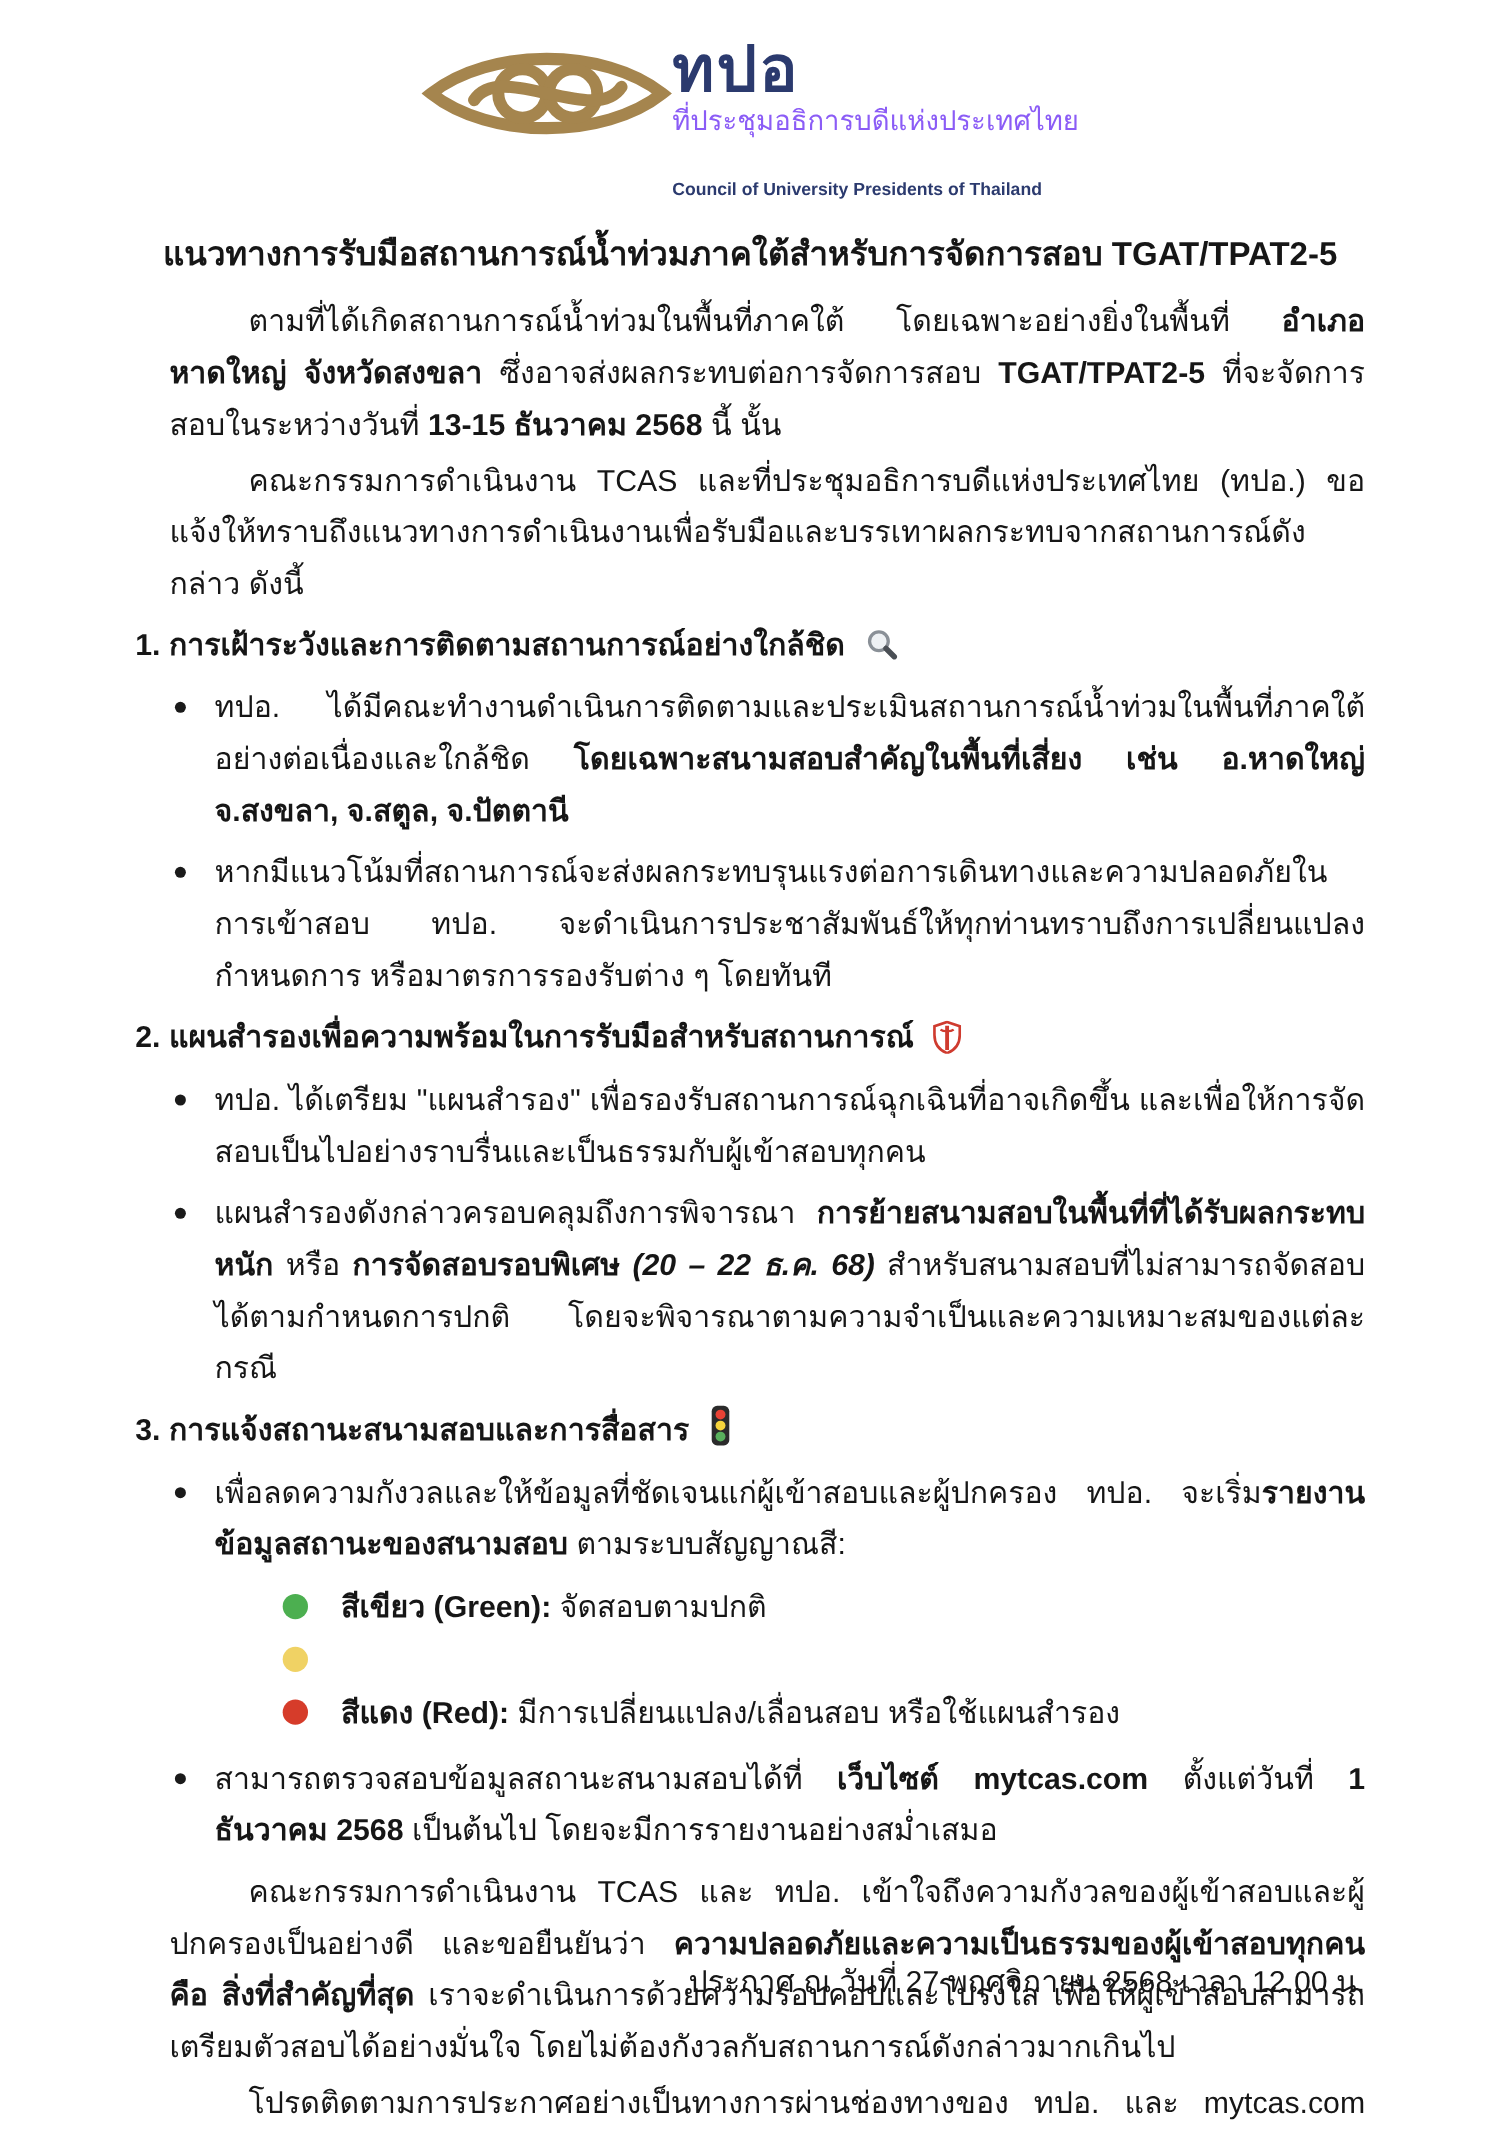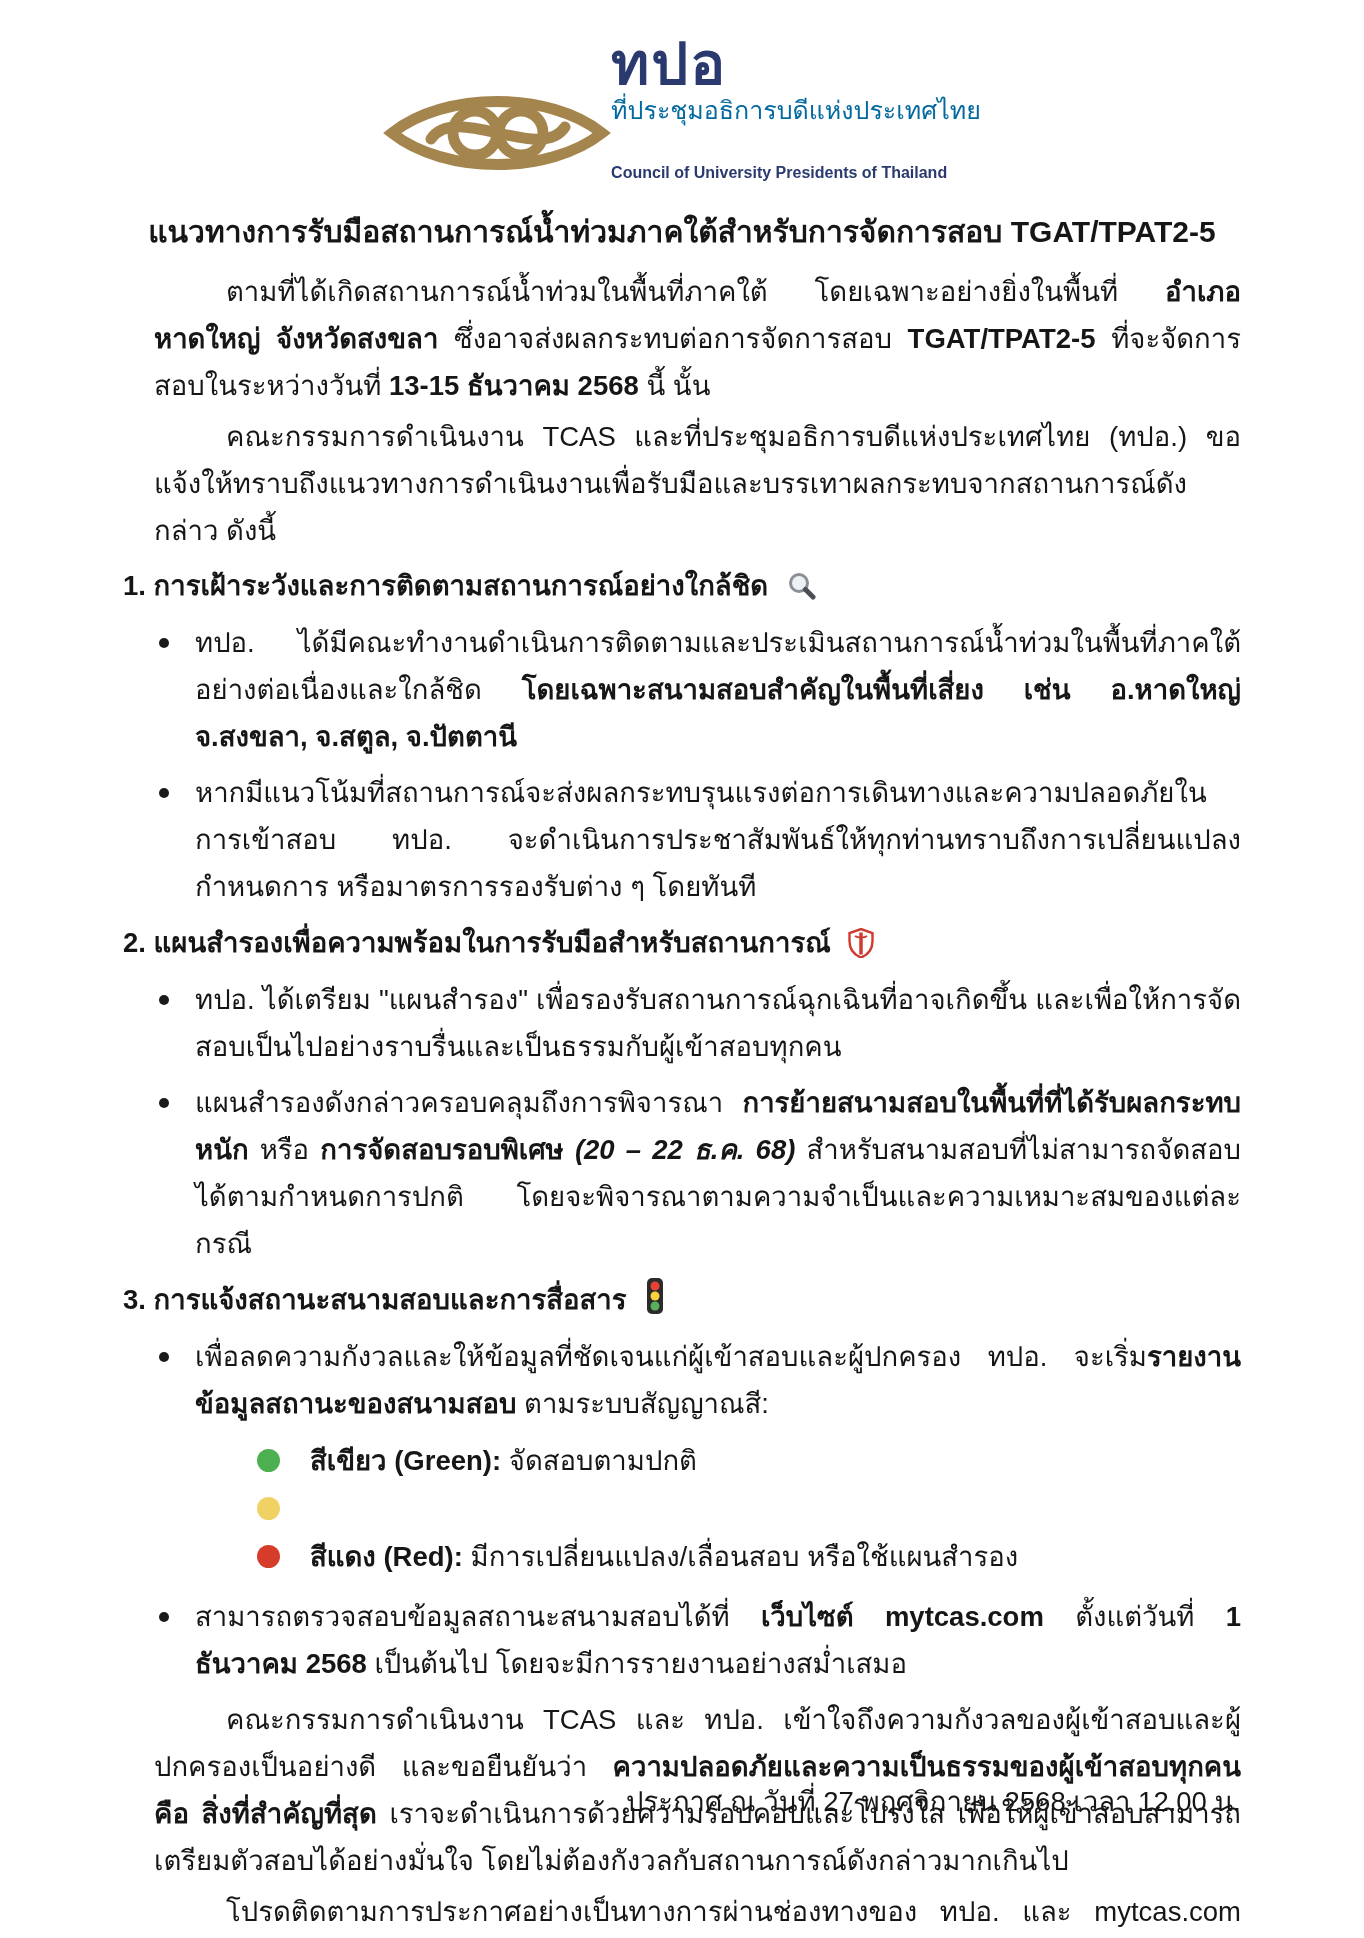--- a/index.html
+++ b/index.html
@@ -1,24 +1,24 @@
 <!DOCTYPE html>
 <html lang="th"><head>
 <meta charset="utf-8">
 <style>
   html,body{margin:0;padding:0;background:#ffffff;}
   body{font-family:"Liberation Sans","DejaVu Sans",sans-serif;color:#161616;}
   .doc{position:relative;width:1364px;height:1938px;box-sizing:border-box;
        padding:30px 123px 0 123px;background:#fff;font-size:27.5px;line-height:47px;}
 
   
-  .logo-row{display:flex;justify-content:center;align-items:flex-end;margin:4px 0 10px 0;}
+  .logo-row{display:flex;justify-content:center;align-items:flex-start;margin:4px 0 10px 0;}
   .logo-text{display:flex;flex-direction:column;justify-content:center;}
   .acronym{color:#2b3a6e;font-weight:bold;font-size:58px;line-height:60px;letter-spacing:2px;}
-  .name-th{color:#0369a1;font-size:25px;line-height:32px;}
+  .name-th{color:#8b5cf6;font-size:25px;line-height:32px;}
   .name-en{color:#2b3a6e;font-size:16px;font-weight:bold;line-height:22px;margin-top:36px;}
 
   .title{font-size:30px;font-weight:bold;text-align:center;margin:26px 0 14px 0;line-height:44px;}
 
   .para{margin:0 0 4px 0;text-align:justify;}
   .indent{text-indent:72px;margin-left:31px;}
 
   .heading{font-weight:bold;margin:8px 0 4px 0;}
   .heading .hicon{display:inline-block;vertical-align:-6px;margin-left:10px;}
 

